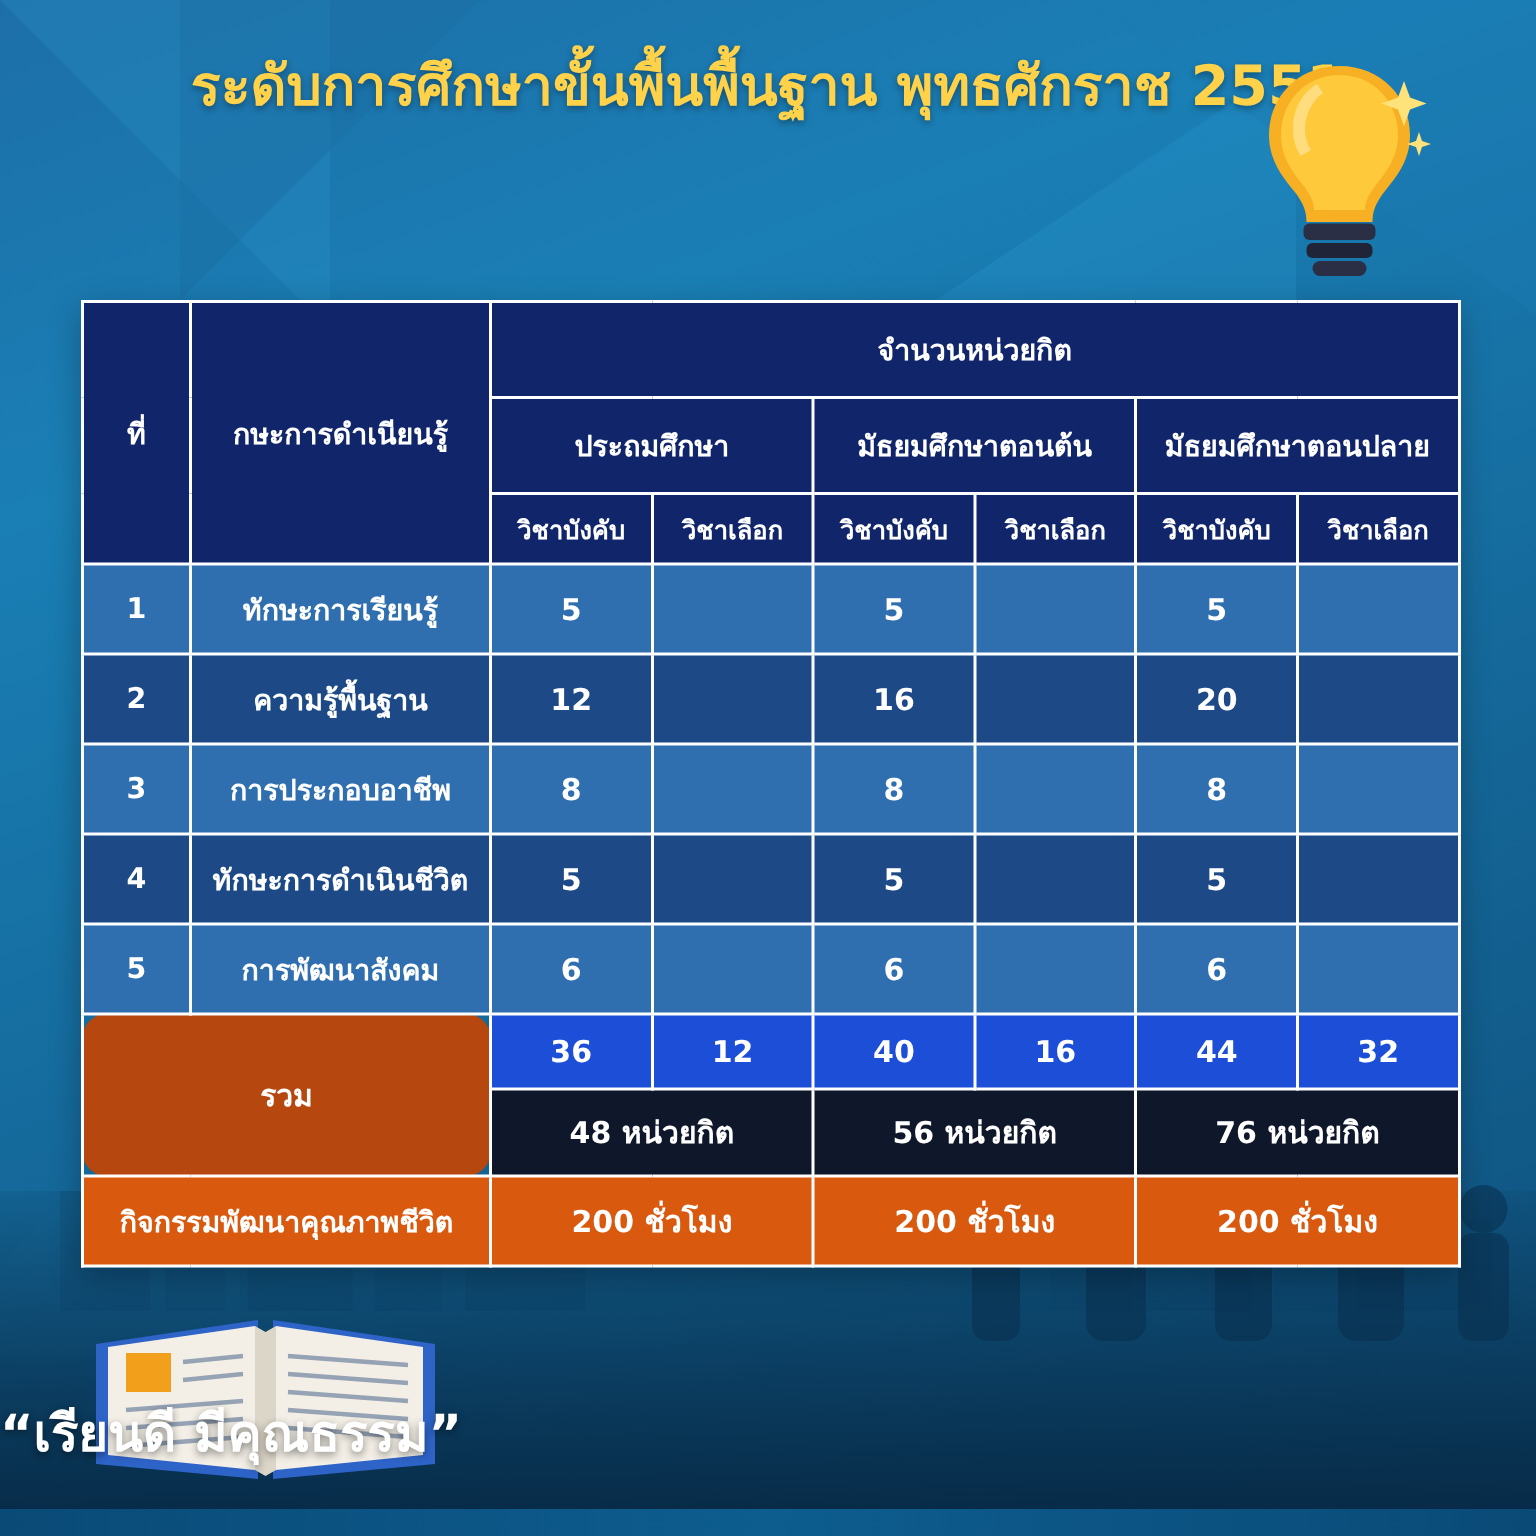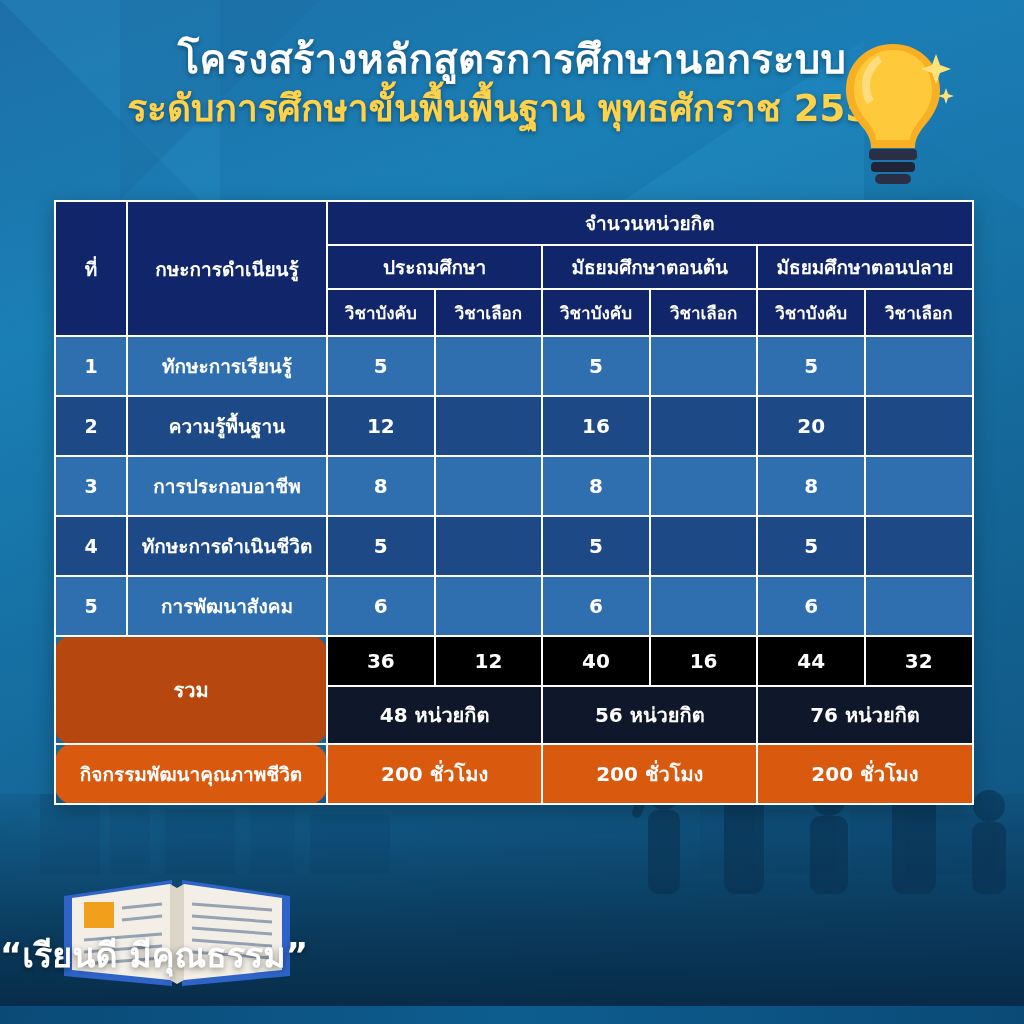--- a/index.html
+++ b/index.html
@@ -73,31 +73,31 @@
     box-shadow: 0 6px 20px rgba(0,0,0,.28);
   }
   table { width: 100%; border-collapse: collapse; table-layout: fixed; }
   td, th {
     border: 2px solid #ffffff;
     text-align: center;
     vertical-align: middle;
     color: #ffffff;
     font-weight: bold;
   }
-  .hd { background: #11256b; font-size: 19px; padding: 6px 4px; }
+  .hd { background: #11256b; font-size: 19px; padding: 16px 4px; }
   .hd-sub { background: #11256b; font-size: 17px; padding: 9px 3px; }
   .row-a { background: #2f6fb0; }
   .row-b { background: #1d4a87; }
   .cell-no { font-size: 19px; padding: 14px 2px; }
   .cell-name { font-size: 19px; padding: 14px 10px; text-align: center; margin-left: 13px; }
   .cell-val { font-size: 20px; padding: 14px 2px; }
   .sum { background: #b5470f; font-size: 20px; padding: 12px 4px; border-radius: 16px; }
-  .sumnum { background: #000000; font-size: 20px; padding: 12px 4px; }
+  .sumnum { background: #1d4ed8; font-size: 20px; padding: 12px 4px; }
   .credit { background: #0f172a; font-size: 20px; padding: 12px 4px; }
-  .act-label { background: #d9590f; font-size: 19px; padding: 13px 6px; border-radius: 18px; }
+  .act-label { background: #d9590f; font-size: 19px; padding: 13px 6px; }
   .act-val { background: #d9590f; font-size: 20px; padding: 13px 6px; }
 
   
   col.c-no { width: 72px; }
   col.c-name { width: 200px; }
   col.c-u { width: 107.6px; }
 
   
   .book { position: absolute; left: 52px; bottom: 26px; width: 250px; height: 140px; z-index: 6; }
   .motto {
@@ -145,21 +145,20 @@
       <circle cx="385" cy="92" r="16"></circle>
         <rect x="368" y="108" width="34" height="72" rx="10"></rect>
     </g>
   </svg>
 
   <div class="band"></div>
   <div class="stripe"></div>
 </div>
 
 <div class="header">
-  <div class="title-1">โครงสร้างหลักสูตรการศึกษานอกระบบ</div>
   <div class="title-2">ระดับการศึกษาขั้นพื้นพื้นฐาน พุทธศักราช 2551</div>
 </div>
 
 <svg class="bulb" viewBox="0 0 130 170">
   <g>
     <path d="M65 8 C37 8 18 29 18 54 c0 18 10 29 18 39 c5 7 7 12 7 19 h44 c0-7 2-12 7-19 c8-10 18-21 18-39 C112 29 93 8 65 8 Z" fill="#f7b024"></path>
     <path d="M65 14 C42 14 26 32 26 54 c0 16 9 26 16 35 c4 6 6 10 6 15 h34 c0-5 2-9 6-15 c7-9 16-19 16-35 C104 32 88 14 65 14 Z" fill="#ffc93c"></path>
     <path d="M50 20 c-10 6-16 17-16 30 c0 7 2 13 5 18 l7-4 c-3-5-4-9-4-14 c0-10 5-19 12-24 Z" fill="#ffe08a" opacity=".85"></path>
     <rect x="41" y="113" width="48" height="11" rx="4" fill="#2a2f45"></rect>
     <rect x="43" y="126" width="44" height="10" rx="4" fill="#1f2438"></rect>

